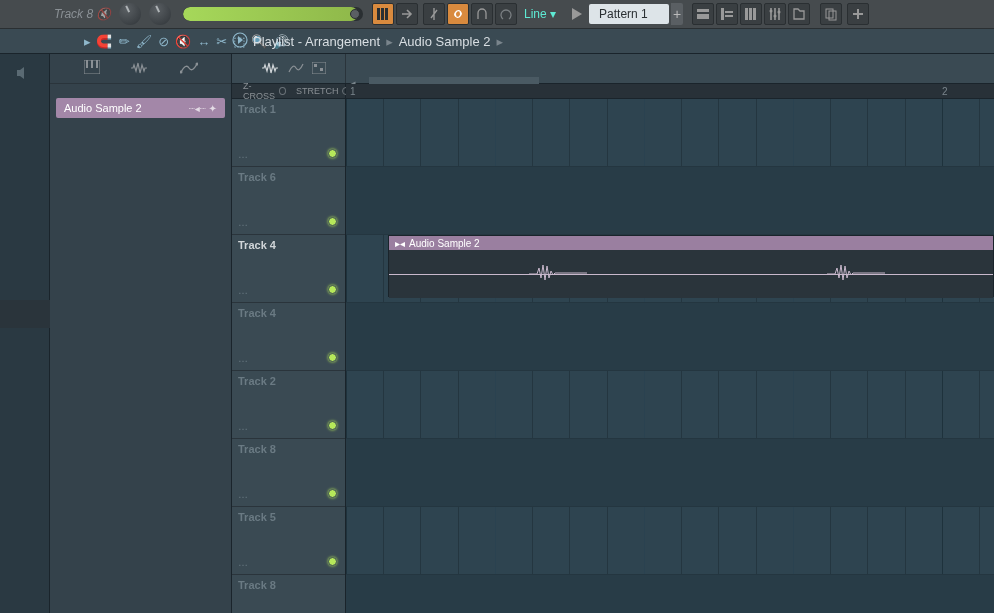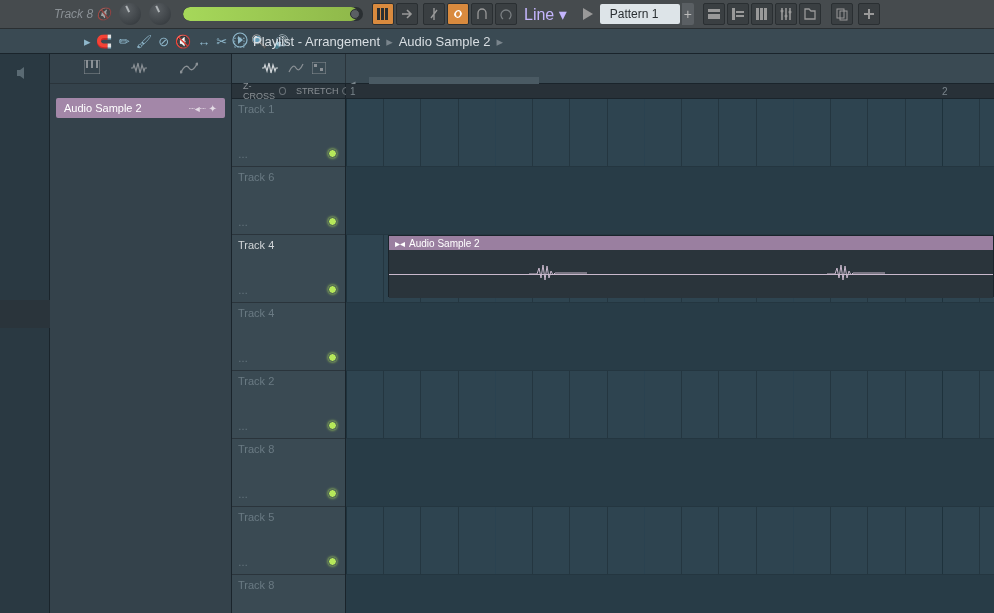--- a/index.html
+++ b/index.html
@@ -10,21 +10,21 @@
 .hinttext { width: 115px; padding-left: 54px; color: #8a9095; font-size: 12px; font-style: italic; display: flex; align-items: center; gap: 3px; }
 .knob { width: 22px; height: 22px; border-radius: 50%; background: radial-gradient(circle at 35% 30%, #5a5f63, #2f3438); position: relative; margin: 0 4px; }
 .knob::after { content: ''; position: absolute; width: 2px; height: 7px; background: #b0b5b8; left: 50%; top: 2px; transform-origin: 50% 9px; transform: translateX(-50%) rotate(-25deg); }
 .volbar { width: 180px; height: 14px; background: #2a2f32; border-radius: 7px; position: relative; margin: 0 8px; overflow: hidden; }
 .volbar-fill { height: 100%; width: 97%; background: linear-gradient(to right, #a6d85a, #8fb84a); border-radius: 7px; }
 .volbar-thumb { position: absolute; right: 3px; top: 50%; transform: translateY(-50%); width: 10px; height: 10px; background: #5a5f63; border-radius: 50%; border: 1px solid #2a2f32; }
 .tbbtn { width: 22px; height: 22px; display: flex; align-items: center; justify-content: center; margin: 0 1px; background: #3a3f42; border: 1px solid #2a2f32; border-radius: 2px; color: #999; }
 .tbbtn.orange { background: #d98a3e; color: #2a2f32; }
 .tbbtn.orange2 { background: #d98a3e; color: #fff; }
 .patbox { background: #dde4e8; color: #2a2f32; padding: 3px 10px; font-size: 12px; margin: 0 2px; border-radius: 2px; min-width: 80px; }
-.dropdn { font-size: 16px; color: #c4b5fd; margin: 8px 6px; }
+.dropdn { font-size: 12px; color: #5eead4; margin: 8px 6px; }
 .tbgap { width: 3px; }
 .tbplay { width: 22px; height: 22px; display: flex; align-items: center; justify-content: center; color: #999; }
 .tbgroup { display: flex; align-items: center; }
 .plusbox { width: 12px; height: 22px; display: flex; align-items: center; justify-content: center; background: #5a5f63; color: #bbb; font-size: 14px; border-radius: 0 2px 2px 0; }
 
 
 .toolbar2 { height: 25px; background: #3a4a53; display: flex; align-items: center; border-bottom: 1px solid #1a242b; }
 .tb2left { width: 232px; display: flex; align-items: center; padding-left: 84px; gap: 6px; }
 .tb2icon { color: #8fb8cc; font-size: 13px; }
 .tb2right { display: flex; align-items: center; gap: 5px; }
@@ -60,21 +60,21 @@
 .optdot { width: 8px; height: 8px; border: 1px solid #6a7278; border-radius: 50%; }
 
 .rulerarea { flex: 1; background: #283138; position: relative; display: flex; align-items: center; }
 .rulertick { position: absolute; color: #7a858c; font-size: 10px; }
 
 
 .tracksarea { flex: 1; display: flex; overflow: hidden; }
 .trackheads { width: 114px; background: #3a4a53; border-right: 1px solid #1a242b; }
 .trackhead { height: 68px; border-bottom: 1px solid #2a343b; padding: 4px 6px; position: relative; color: #6a7a83; font-size: 11px; }
 .trackhead.active { color: #d0d5d8; }
-.trackhead .thname { font-weight: normal; }
+.trackhead .thname { font-weight: bold; }
 .trackhead .thdots { position: absolute; bottom: 6px; left: 6px; color: #6a7a83; font-size: 10px; }
 .trackhead .thled { position: absolute; bottom: 8px; right: 8px; width: 9px; height: 9px; background: #b6e85a; border-radius: 50%; box-shadow: 0 0 3px #b6e85a; border: 1px solid #3a4a53; }
 
 
 .timeline { flex: 1; position: relative; background: #2e4450; overflow: hidden; }
 .trackrow { height: 68px; border-bottom: 1px solid #243640; position: relative; }
 .trackrow.dark { background: #283c47; }
 .gridv { position: absolute; top: 0; bottom: 0; width: 1px; background: #243640; }
 .gridv.beat { background: #2a4250; }
 .barline { position: absolute; top: 0; bottom: 0; width: 1px; background: #1e323c; }

